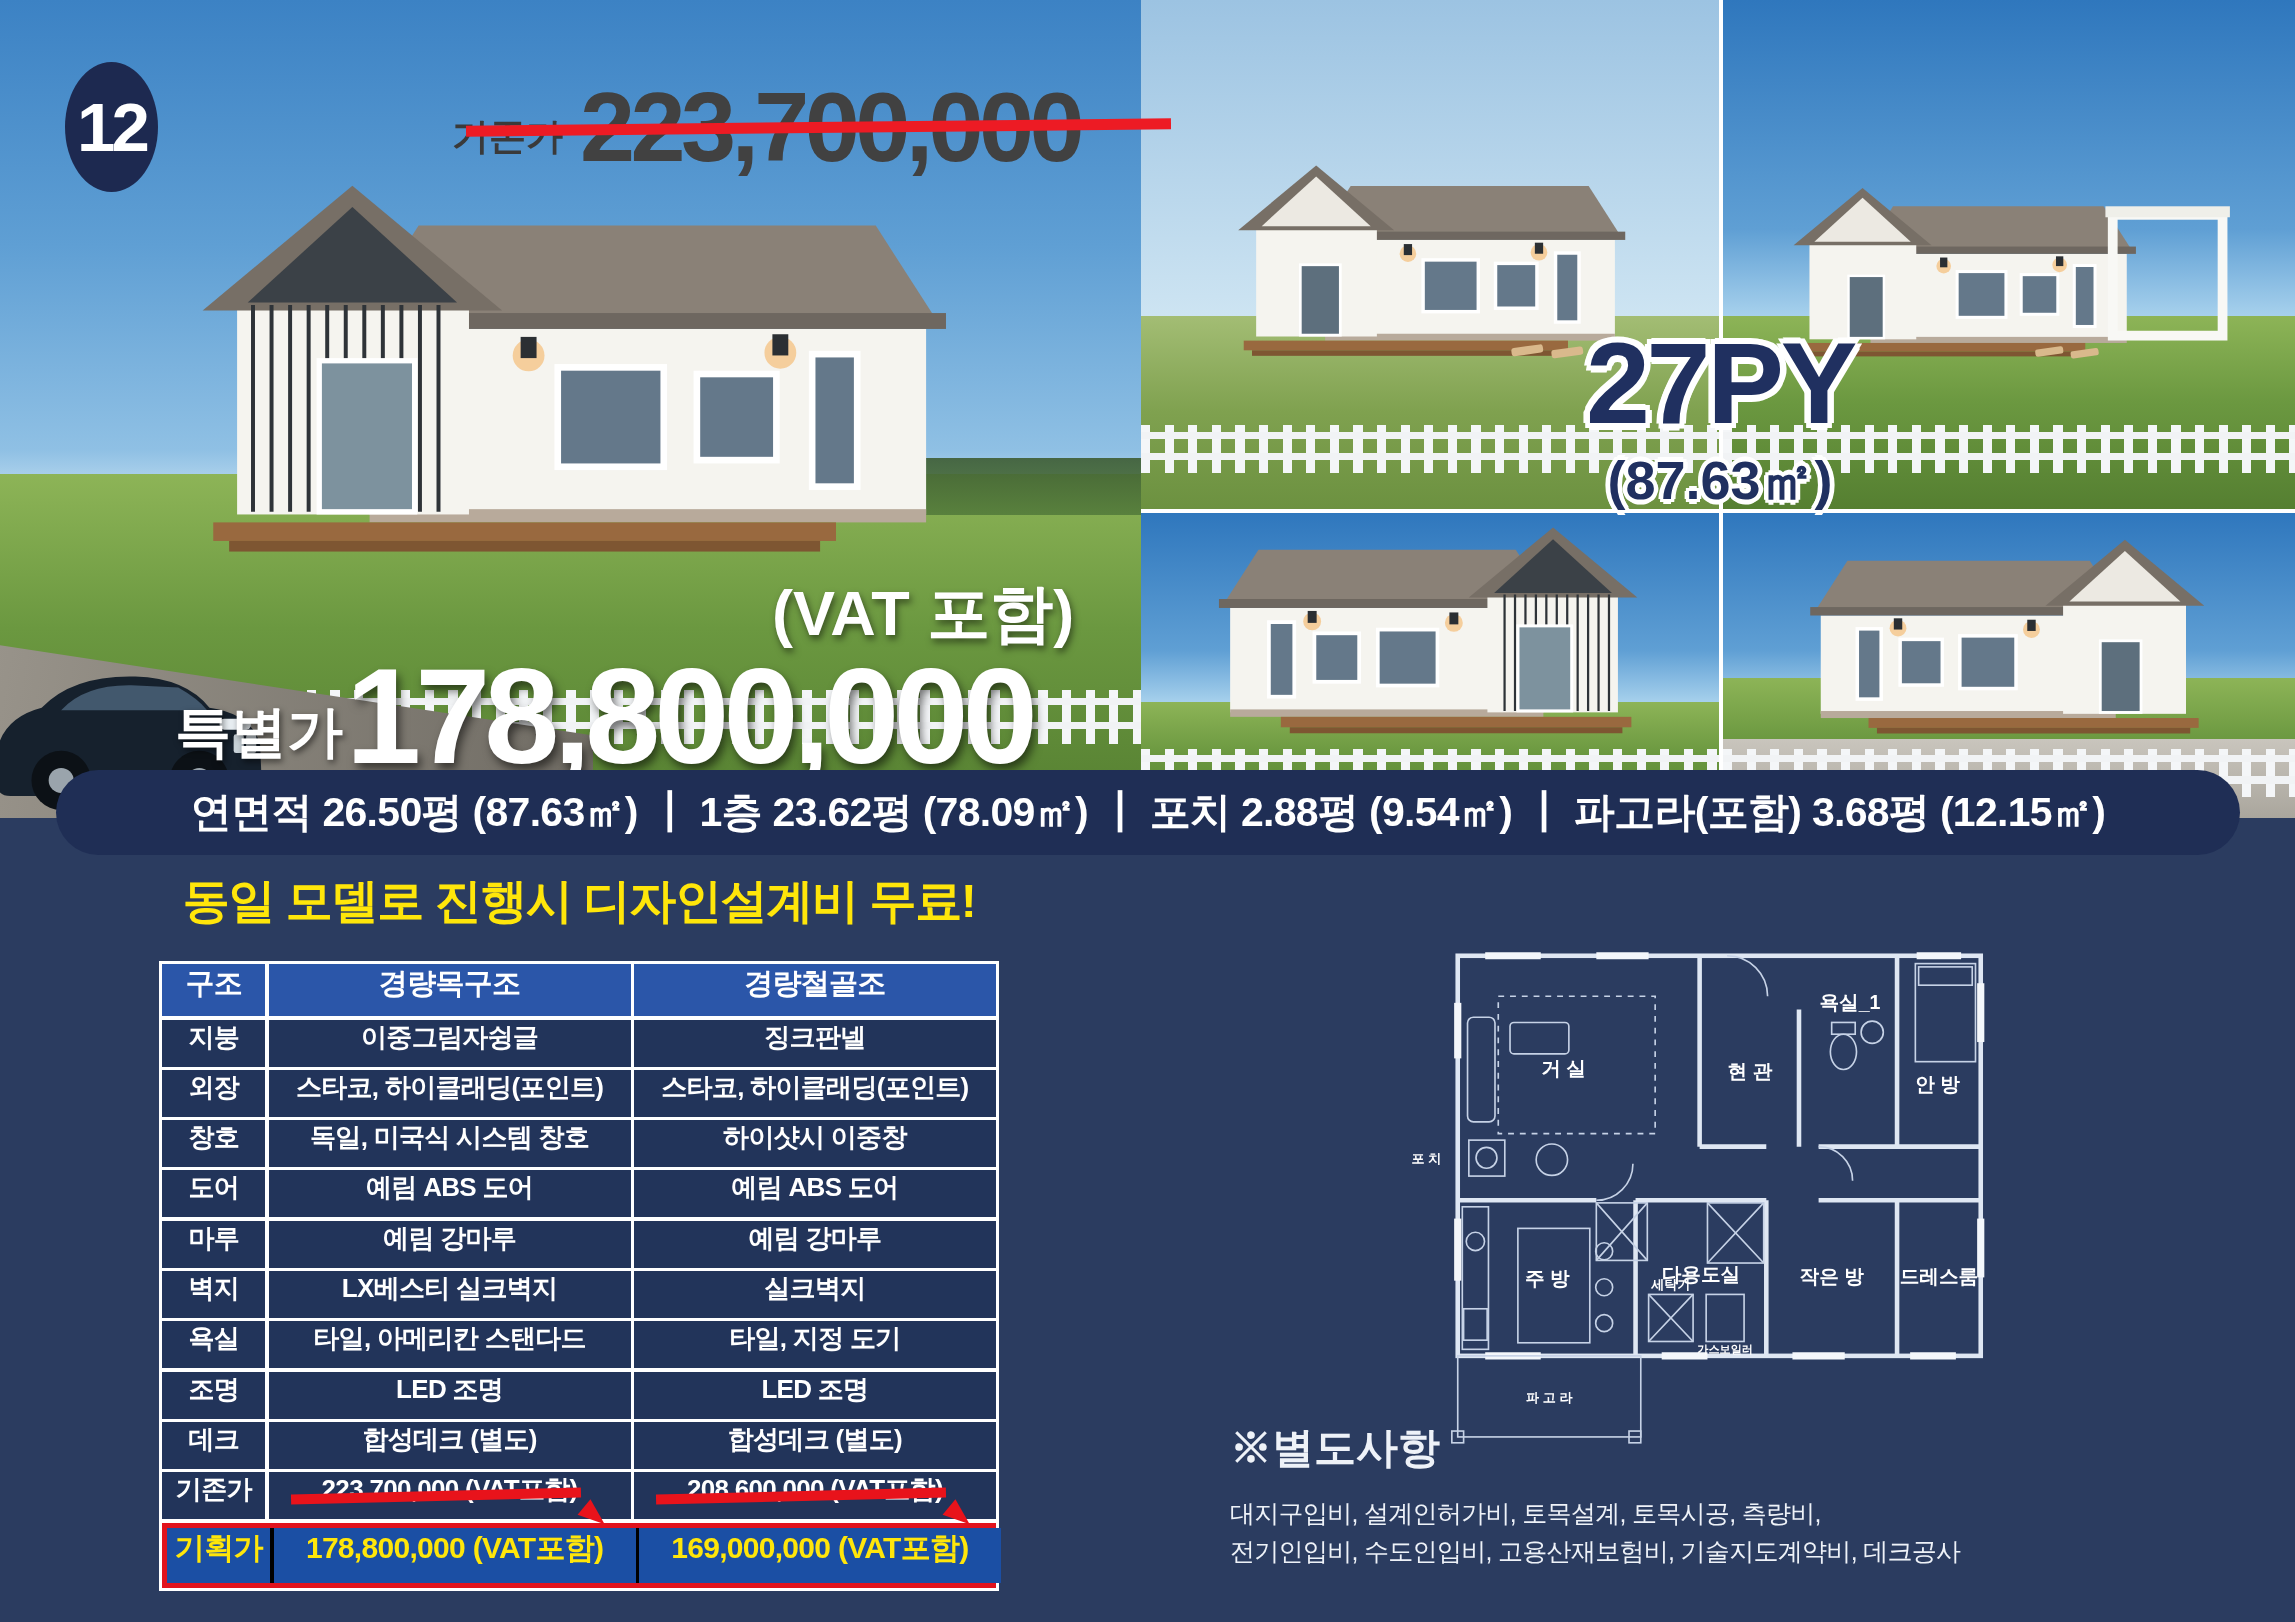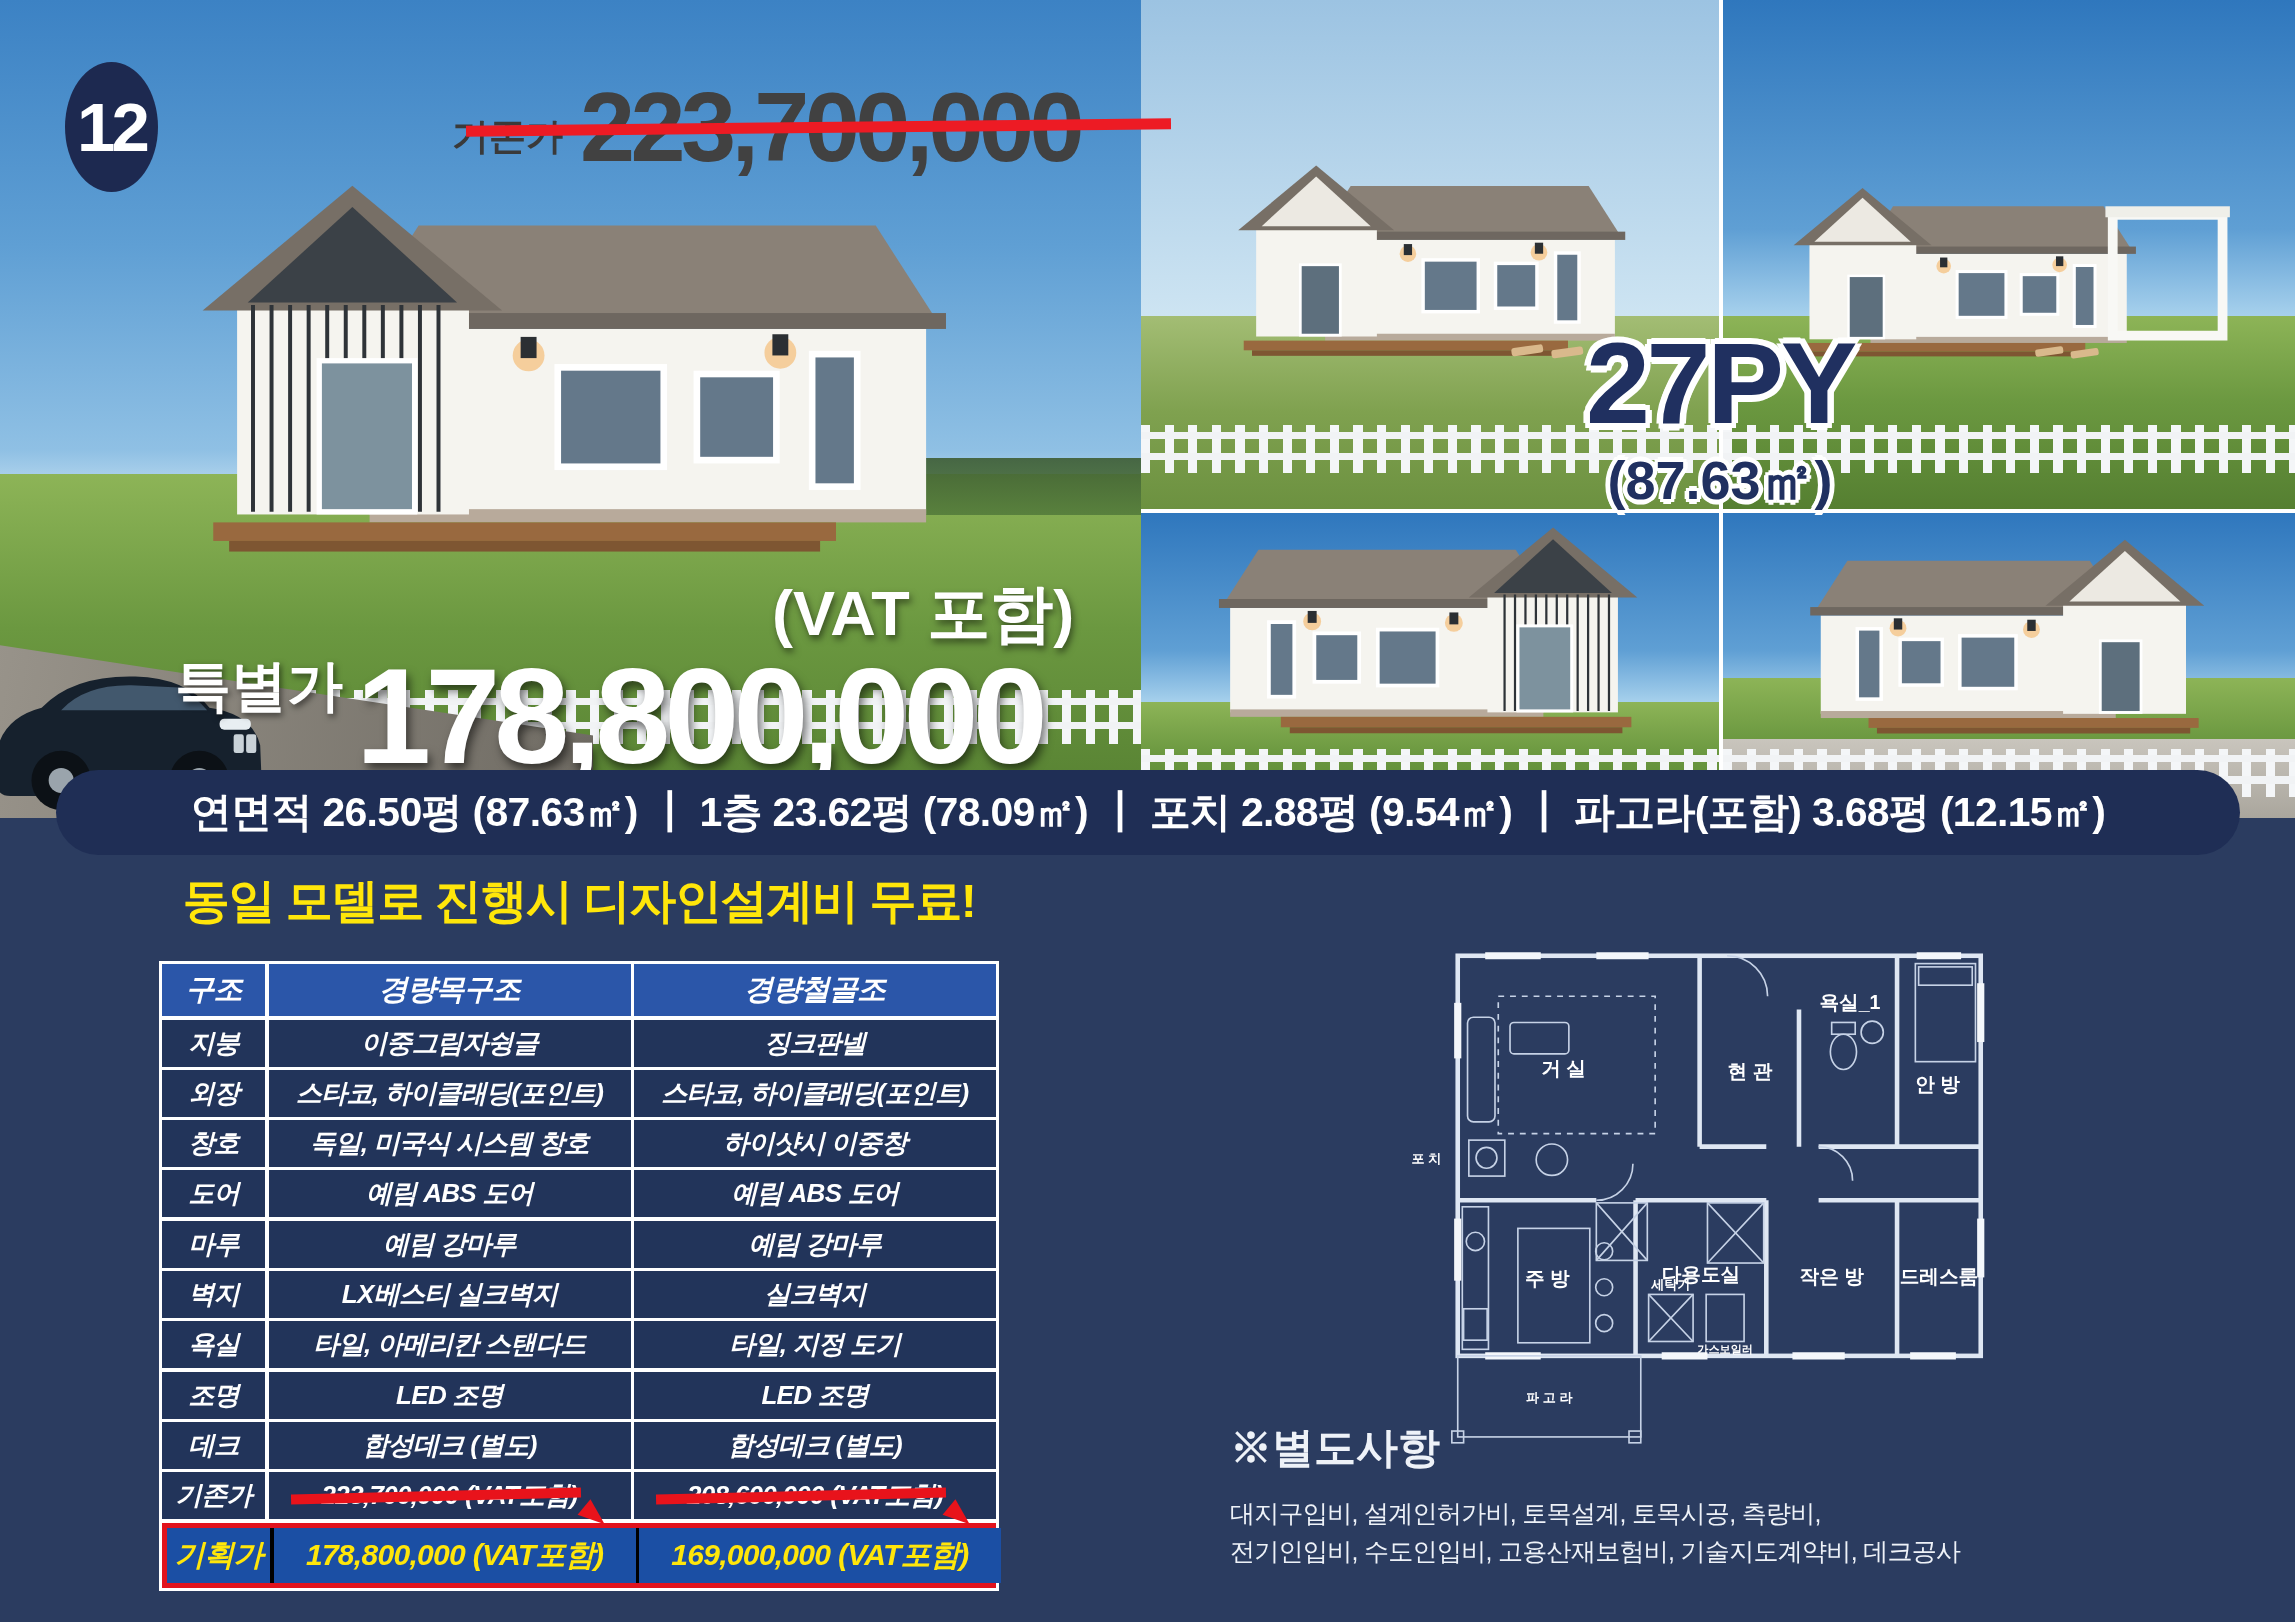--- a/index.html
+++ b/index.html
@@ -41,21 +41,21 @@
   .badge{position:absolute;left:65px;top:62px;width:93px;height:130px;border-radius:50%;
          background:#1d2950;color:#fff;display:flex;align-items:center;justify-content:center;
          font-size:69px;font-weight:bold;letter-spacing:-3.9px;z-index:5;}
   .oldprice{position:absolute;left:452px;top:77px;display:flex;align-items:flex-end;gap:17px;z-index:5;}
   .oldprice .lbl{font-size:37px;font-weight:800;color:#3a3a3a;margin-bottom:14.4px;}
   .oldprice .val{font-size:99px;font-weight:800;color:#414141;letter-spacing:-4.6px;line-height:1;}
   .strike-main{position:absolute;left:466px;top:122px;width:705px;height:11px;background:#ed1b24;
                transform:rotate(-.6deg);z-index:6;}
   .vatnote{position:absolute;left:772px;top:571px;font-size:63px;font-weight:800;color:#fff;z-index:5;
            text-shadow:2px 3.9px 7.9px rgba(0,0,0,.5);}
-  .special{position:absolute;left:175px;top:649px;display:flex;align-items:flex-start;gap:13px;color:#fff;z-index:5;}
+  .special{position:absolute;left:175px;top:649px;display:flex;align-items:flex-end;gap:3px;color:#fff;z-index:5;}
   .special .lbl{font-size:56px;font-weight:800;margin-bottom:13px;text-shadow:2px 3.3px 6.5px rgba(0,0,0,.55);}
   .special .val{font-size:135px;font-weight:800;letter-spacing:-5.9px;line-height:1;
                 text-shadow:3.3px 5.9px 9.2px rgba(0,0,0,.55);}
   .size-title{position:absolute;left:1720px;top:326px;transform:translateX(-50%);z-index:5;
         font-size:115px;font-weight:900;color:#203060;letter-spacing:-3.3px;line-height:1;
         text-shadow:-6.5px 0 0 #fff,6.5px 0 0 #fff,0 -6.5px 0 #fff,0 6.5px 0 #fff,
                     -4.6px -4.6px 0 #fff,4.6px -4.6px 0 #fff,-4.6px 4.6px 0 #fff,4.6px 4.6px 0 #fff;}
   .size-sub{position:absolute;left:1720px;top:453px;transform:translateX(-50%);z-index:5;
         font-size:54px;font-weight:900;color:#203060;line-height:1;
         text-shadow:-4.6px 0 0 #fff,4.6px 0 0 #fff,0 -4.6px 0 #fff,0 4.6px 0 #fff,
@@ -68,22 +68,22 @@
 
   
   .headline{position:absolute;left:159px;top:870px;width:840px;text-align:center;
             font-size:47px;font-weight:800;color:#ffe60a;letter-spacing:-1.3px;}
 
   
   .spec-table{position:absolute;left:159px;top:961px;width:840px;background:#fff;
               padding:3.3px;box-sizing:border-box;}
   .tbl-grid{display:grid;grid-template-columns:103px 362px 362px;grid-template-rows:52px repeat(10,47px);
             gap:3.3px;background:#fff;}
-  .cell{background:#22345a;color:#fff;display:flex;align-items:center;justify-content:center;
-        font-size:26px;font-weight:700;position:relative;letter-spacing:-0.7px;font-style:italic;}
+  .cell{background:#22345a;color:#fff;display:flex;justify-content:center;
+        font-size:26px;font-weight:700;position:relative;letter-spacing:-0.7px;}
   .cell.hd{background:#2b56a9;font-size:29px;font-weight:800;}
   .redline{position:absolute;left:22px;right:50px;top:calc(50% - 5.2px);height:9.8px;background:#e8131b;
            transform:rotate(-1.4deg);z-index:3;}
   .redarrow{position:absolute;right:19.6px;top:52%;width:0;height:0;z-index:4;
             border-left:27.5px solid #e8131b;border-top:10.5px solid transparent;border-bottom:10.5px solid transparent;
             transform:rotate(40deg);transform-origin:left center;}
   .plan-row{display:grid;grid-template-columns:103px 362px 362px;gap:3.3px;margin-top:3.3px;
             background:#000000;border:5.2px solid #e1131d;}
   .plan-row .cell{background:#1b4fa4;color:#ffe60a;font-size:30px;font-weight:800;height:55px;}
 

